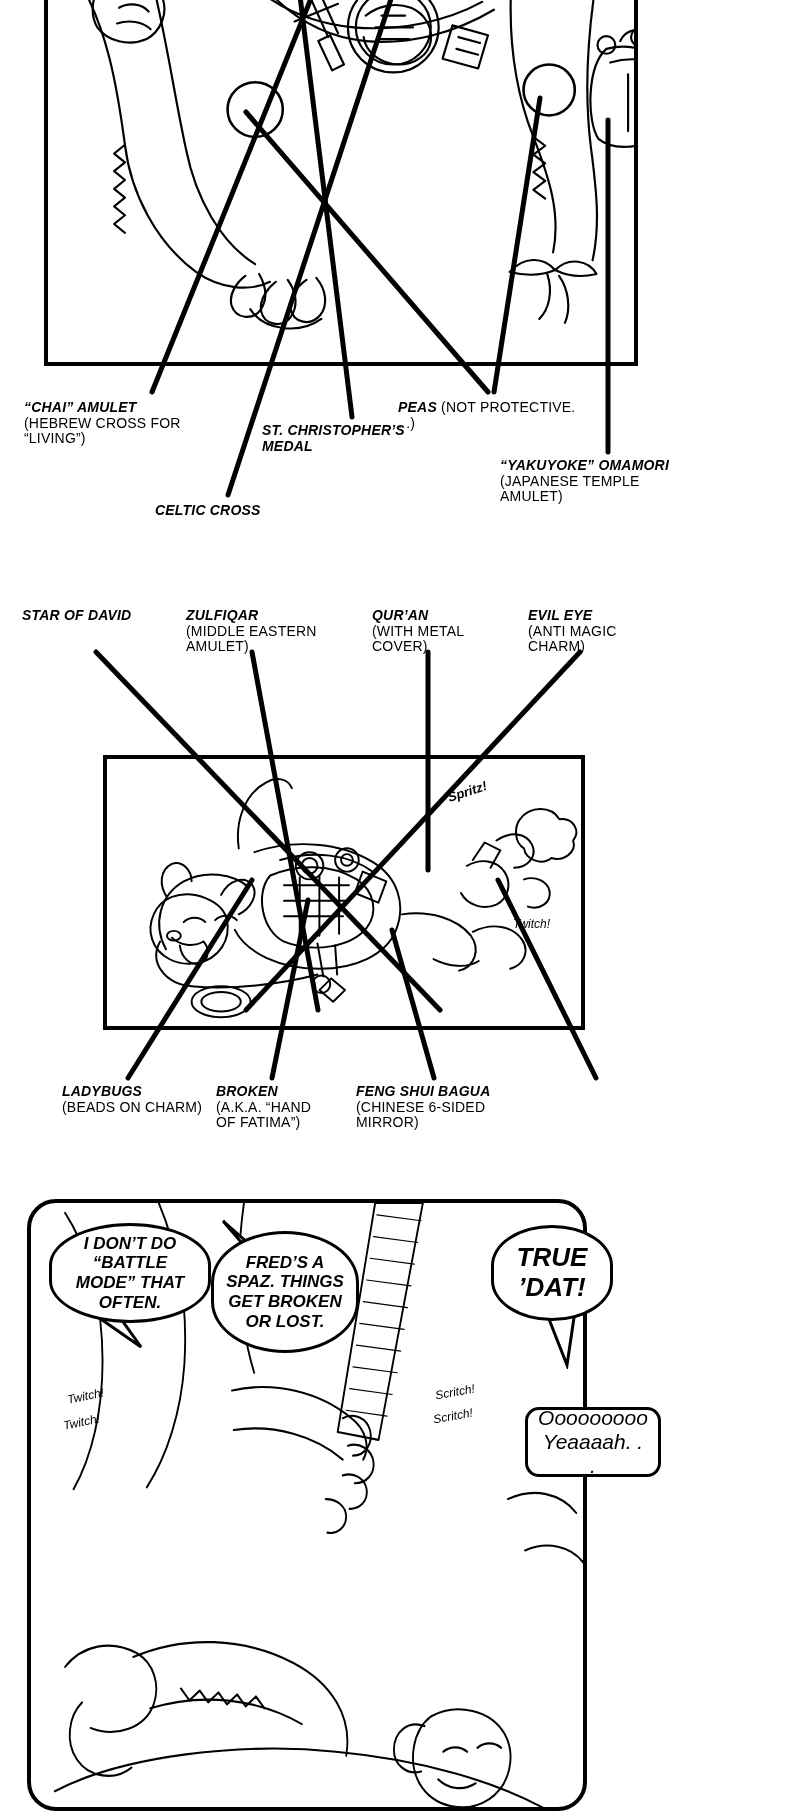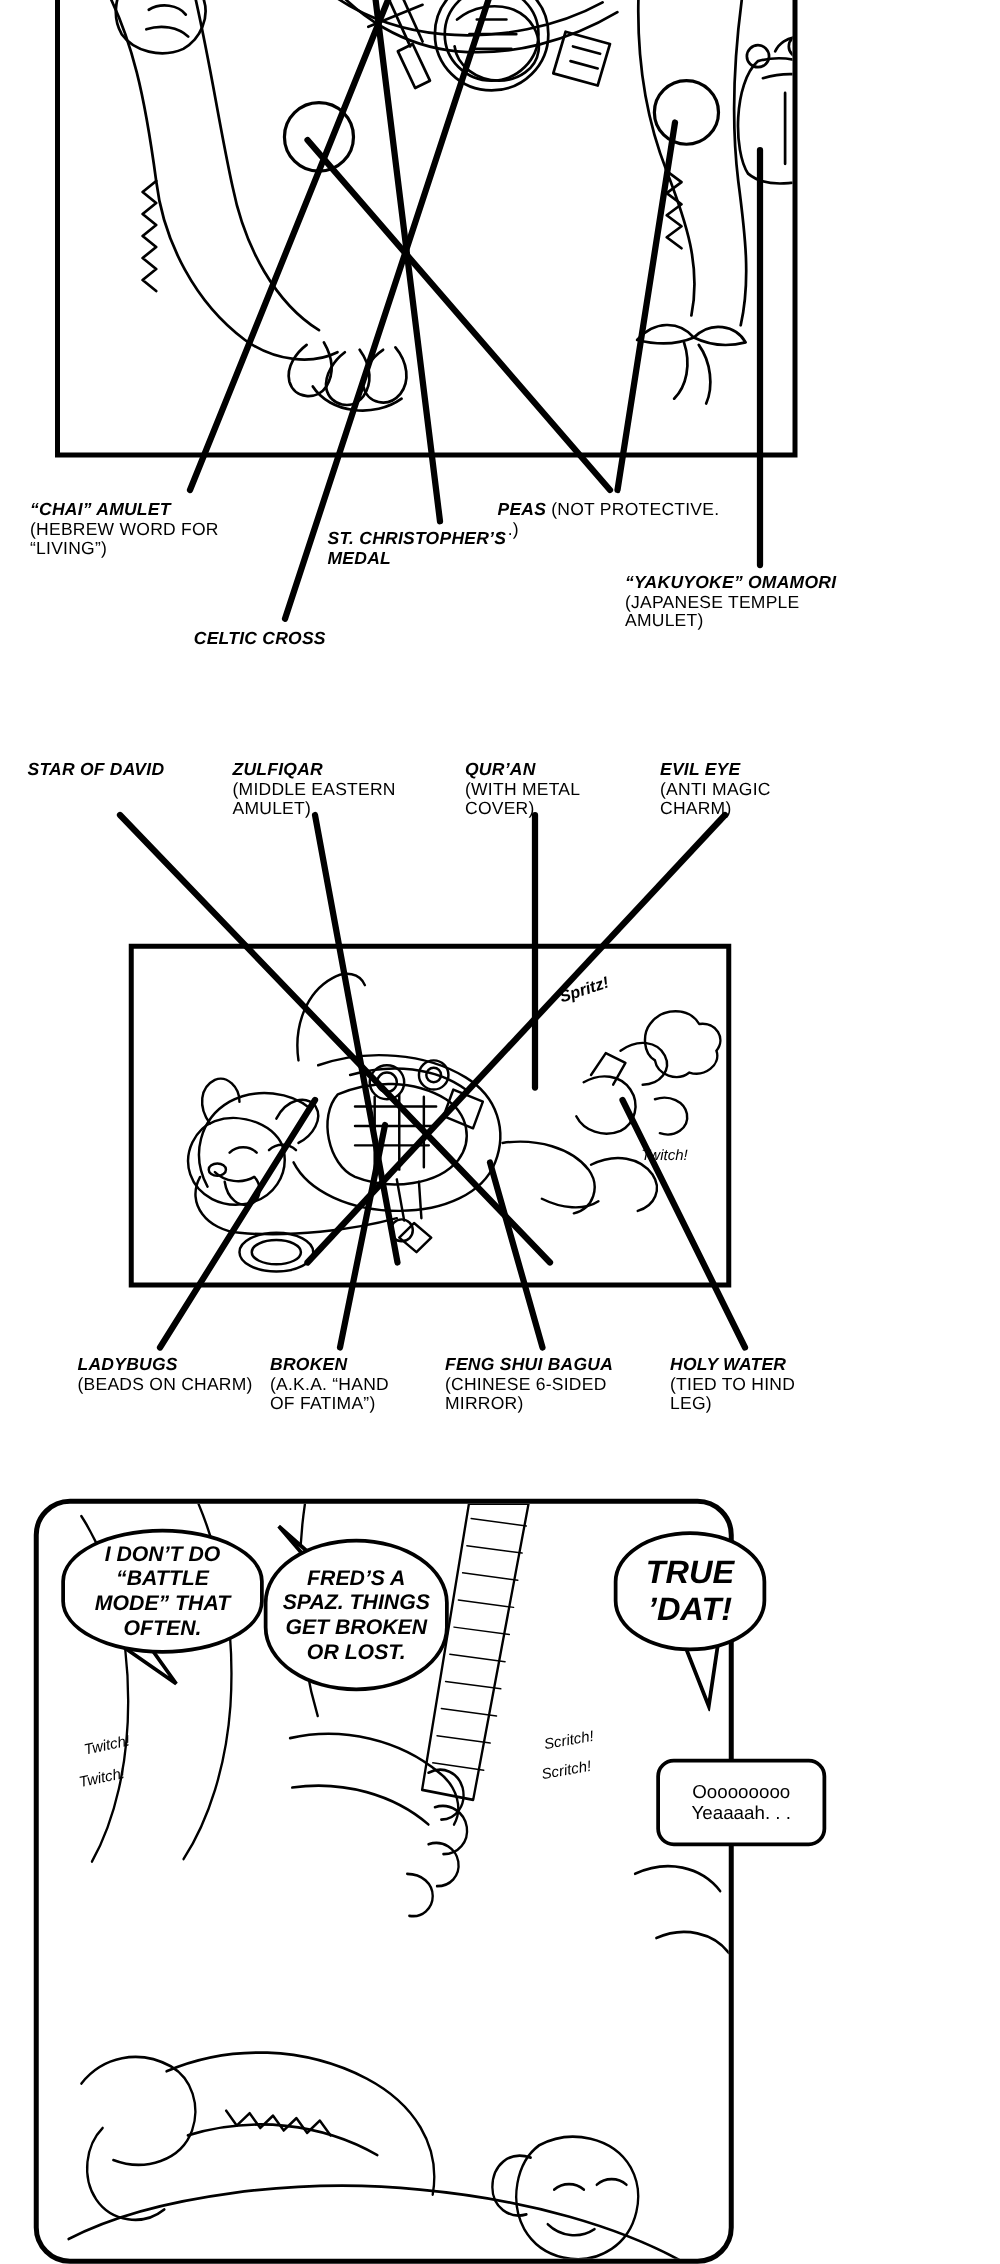--- a/index.html
+++ b/index.html
@@ -151,21 +151,21 @@
         <path d="M506 282 c 6 18, 2 36, -8 46 M518 284 c 10 14, 12 34, 6 48"></path>
 
         <circle cx="210" cy="114" r="28" stroke-width="2.6"></circle>
         <circle cx="508" cy="94" r="26" stroke-width="2.6"></circle>
       </g>
     </svg>
   </div>
 
   <div class="label" style="left:24px; top:400px; width:190px;">
     <b>“CHAI” AMULET</b><br>
-    <span class="plain">(HEBREW WORD FOR “LIVING”)</span>
+    <span class="plain">(HEBREW CROSS FOR “LIVING”)</span>
   </div>
 
   <div class="label" style="left:155px; top:503px; width:140px;">
     <b>CELTIC CROSS</b>
   </div>
 
   <div class="label" style="left:262px; top:423px; width:160px;">
     <b>ST. CHRISTOPHER’S MEDAL</b>
   </div>
 
@@ -263,24 +263,20 @@
   <div class="label" style="left:216px; top:1084px; width:116px;">
     <b>BROKEN</b><br>
     <span class="plain">(A.K.A. “HAND OF FATIMA”)</span>
   </div>
 
   <div class="label" style="left:356px; top:1084px; width:160px;">
     <b>FENG SHUI BAGUA</b><br>
     <span class="plain">(CHINESE 6-SIDED MIRROR)</span>
   </div>
 
-  <div class="label" style="left:536px; top:1084px; width:128px;">
-    <b>HOLY WATER</b><br>
-    <span class="plain">(TIED TO HIND LEG)</span>
-  </div>
 
   <div class="panel" id="panel-3">
     <svg class="art" viewBox="0 0 648 612" preserveAspectRatio="none">
       <g fill="none" stroke="#000" stroke-width="2.2" stroke-linecap="round" stroke-linejoin="round">
 
         <path d="M40 10 c 30 40, 44 96, 44 150 c 0 50, -12 96, -34 130"></path>
         <path d="M150 0 c 26 54, 34 110, 30 164 c -4 48, -20 92, -44 124"></path>
         <path d="M250 0 c -10 60, -6 120, 12 172"></path>
 
         <path d="M236 190 c 50 -10, 104 2, 140 28 c 18 12, 22 30, 14 42"></path>
@@ -325,21 +321,21 @@
     <div class="balloon" style="left:180px; top:28px; width:148px; height:122px; font-size:17px;">FRED’S A SPAZ. THINGS GET BROKEN OR LOST.</div>
     <svg class="tail" style="left:186px; top:16px; width:44px; height:34px;" viewBox="0 0 44 34">
       <path d="M40 32 L 6 2 L 30 30 Z" fill="#fff" stroke="#000" stroke-width="3"></path>
     </svg>
 
     <div class="balloon" style="left:460px; top:22px; width:122px; height:96px; font-size:26px;">TRUE ’DAT!</div>
     <svg class="tail" style="left:510px; top:104px; width:40px; height:62px;" viewBox="0 0 40 62">
       <path d="M4 2 L 26 58 L 34 4 Z" fill="#fff" stroke="#000" stroke-width="3"></path>
     </svg>
 
-    <div class="balloon rect" style="left:494px; top:204px; width:136px; height:70px; font-size:15px;">Ooooooooo Yeaaaah. . .</div>
+    <div class="balloon rect" style="left:494px; top:204px; width:136px; height:70px; font-size:21px;font-style:italic;">Ooooooooo Yeaaaah. . .</div>
 
     <div class="sfx small" style="left:36px; top:186px; transform:rotate(-12deg);">Twitch!</div>
     <div class="sfx small" style="left:32px; top:212px; transform:rotate(-12deg);">Twitch!</div>
     <div class="sfx small" style="left:404px; top:182px; transform:rotate(-10deg);">Scritch!</div>
     <div class="sfx small" style="left:402px; top:206px; transform:rotate(-10deg);">Scritch!</div>
   </div>
 
   <svg id="leaders" viewBox="0 0 800 1811">
     <g stroke="#000" stroke-width="5" fill="none" stroke-linecap="round">
 

